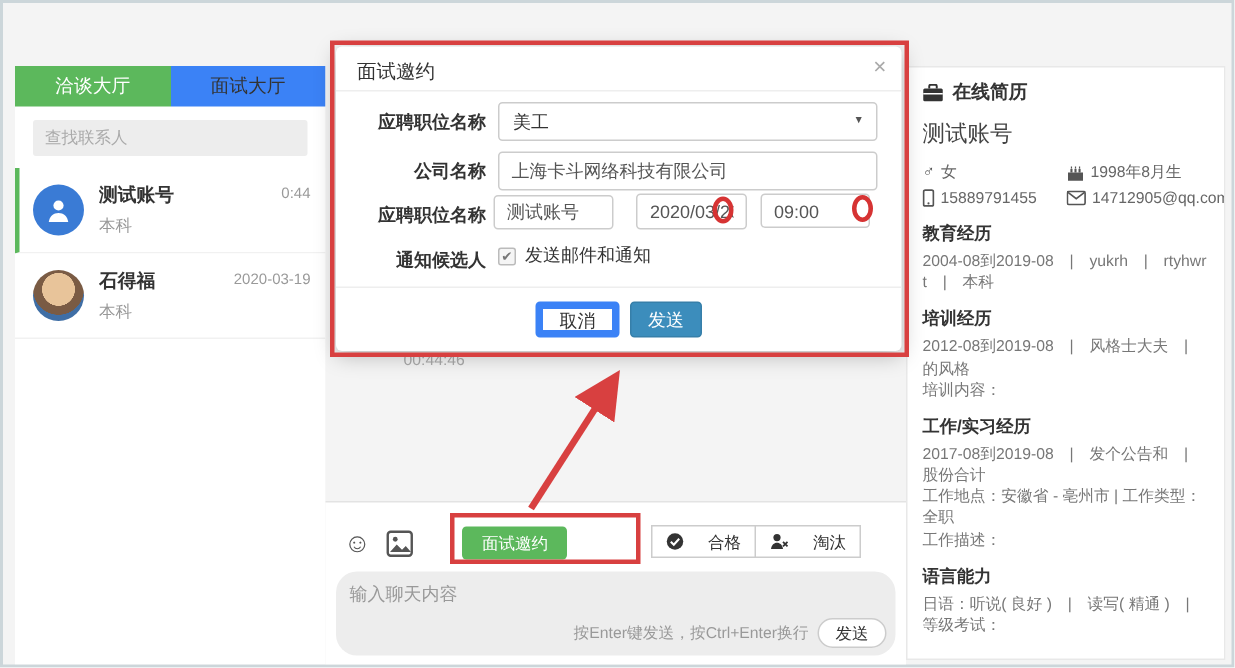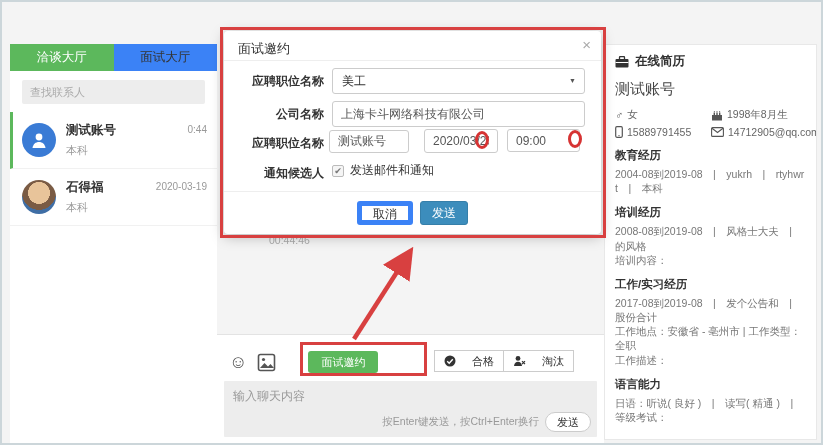--- a/index.html
+++ b/index.html
@@ -48,21 +48,21 @@
   .img-btn { margin-left:10px; cursor:pointer; display:flex; }
   .invite-btn { margin-left:32px; height:22px; padding:0 13px; background:#5cb85c; color:#fff;
                 border:none; border-radius:3px; font-size:11px; cursor:pointer;
                 font-family:"Liberation Sans", sans-serif; }
   .toolbar-right { position:absolute; right:22px; top:0; display:flex; }
   .state-btn { display:flex; align-items:center; gap:16px; height:22px; padding:0 9px;
                background:#fff; border:1px solid #ccc; font-size:11px; color:#333; cursor:pointer;
                font-family:"Liberation Sans", sans-serif; }
   .state-btn + .state-btn { border-left:none; }
   .chat-textarea-wrap { position:absolute; left:7px; right:7px; top:46px; height:56px;
-                        background:#ededed; border-radius:1px; }
+                        background:#ededed; border-radius:14px; }
   .chat-textarea { width:100%; height:34px; background:transparent; border:none; resize:none;
                    outline:none; font-size:12px; padding:7px 9px; color:#555;
                    font-family:"Liberation Sans", sans-serif; }
   .chat-textarea::placeholder { color:#999; }
   .chat-hint-row { position:absolute; right:6px; bottom:5px; display:flex; align-items:center; }
   .chat-hint { font-size:10.5px; color:#999; margin-right:6px; }
   .send-pill { height:20px; padding:0 11px; border:1px solid #ccc; border-radius:11px;
                background:#fff; font-size:11px; color:#333; cursor:pointer;
                font-family:"Liberation Sans", sans-serif; }
 
@@ -239,21 +239,21 @@
         <span>14712905@qq.com</span>
       </div>
     </div>
 
     <div>
       <div class="section-title">教育经历</div>
       <div class="section-line">2004-08到2019-08　|　yukrh　|　rtyhwr t　|　本科</div>
     </div>
     <div>
       <div class="section-title">培训经历</div>
-      <div class="section-line">2008-08到2019-08　|　风格士大夫　|　的风格</div>
+      <div class="section-line">2012-08到2019-08　|　风格士大夫　|　的风格</div>
       <div class="section-line">培训内容：</div>
     </div>
     <div>
       <div class="section-title">工作/实习经历</div>
       <div class="section-line">2017-08到2019-08　|　发个公告和　|　股份合计</div>
       <div class="section-line">工作地点：安徽省 - 亳州市 | 工作类型：全职</div>
       <div class="section-line">工作描述：</div>
     </div>
     <div>
       <div class="section-title">语言能力</div>

